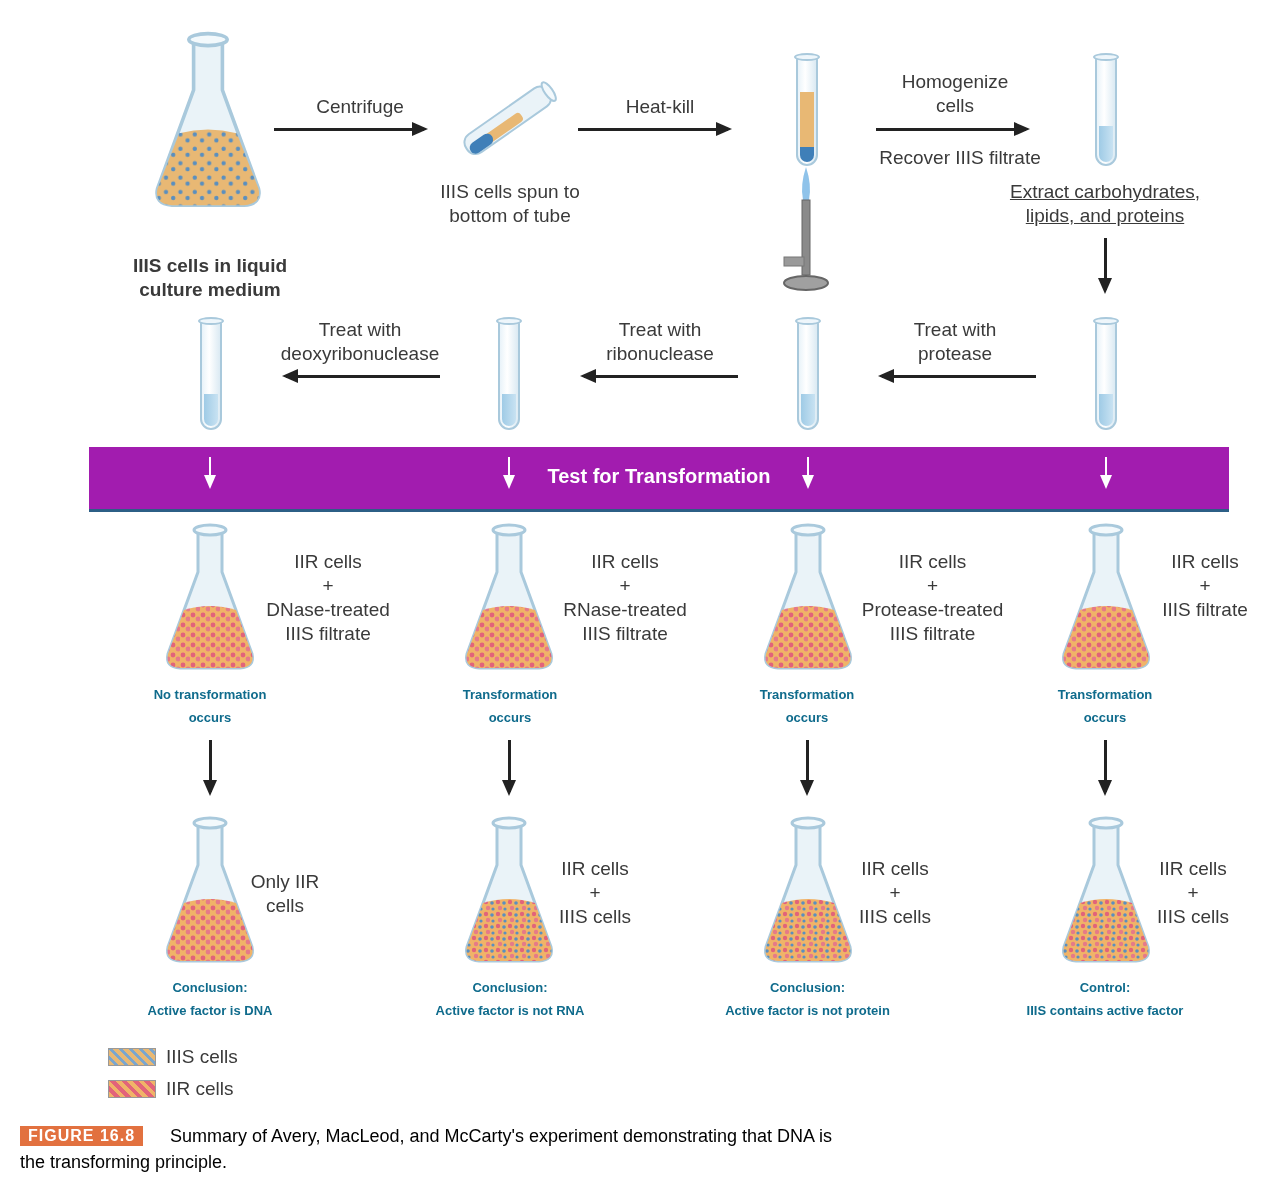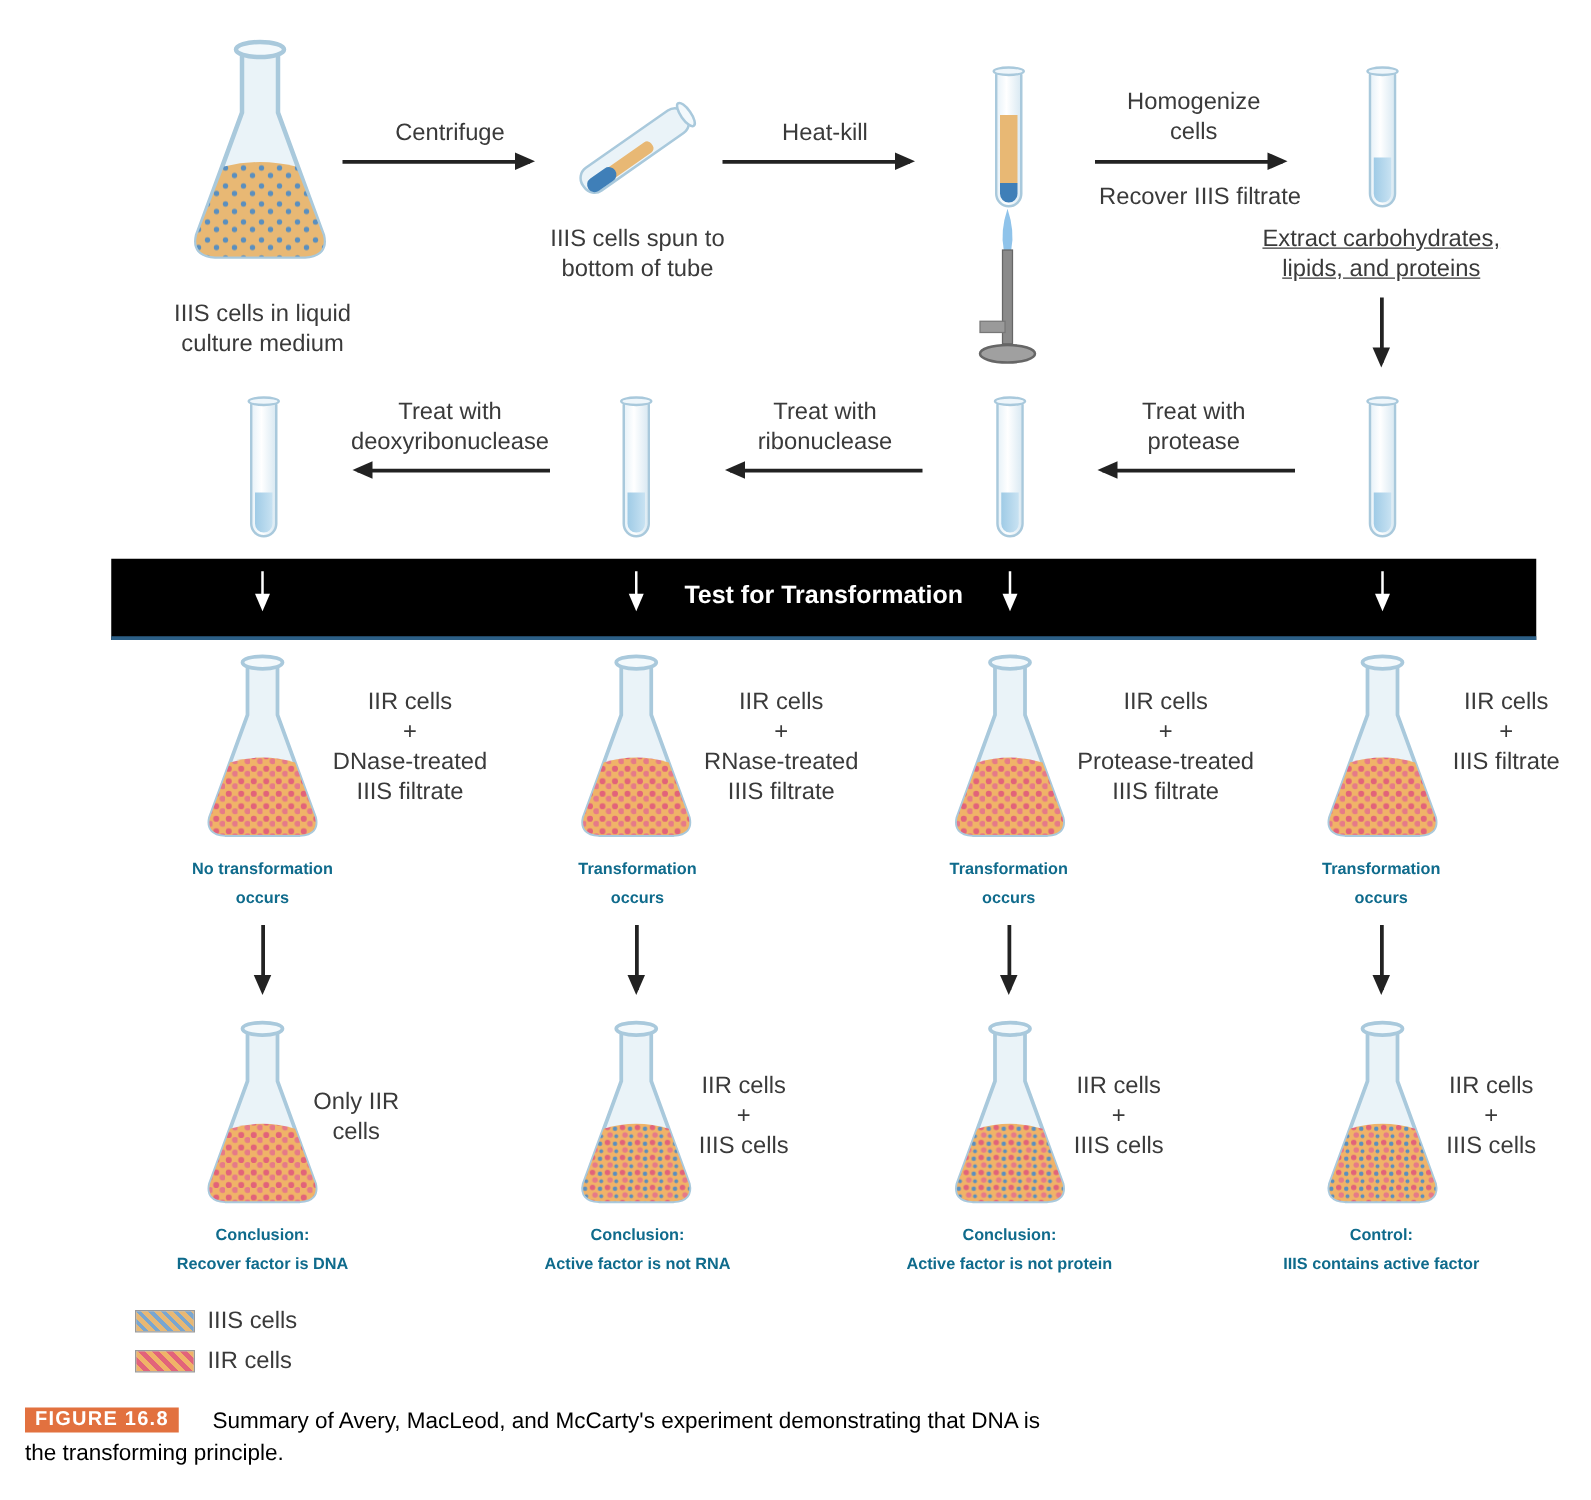--- a/index.html
+++ b/index.html
@@ -8,21 +8,21 @@
   .abs { position:absolute; }
   .lbl { position:absolute; font-size:19px; line-height:24px; text-align:center; color:#3a3a3a; white-space:nowrap; }
   .blue-lbl { position:absolute; font-size:13px; line-height:23px; font-weight:bold; text-align:center; color:#0f6b8c; white-space:nowrap; }
   .arrow-h { position:absolute; height:3px; background:#222; }
   .arrow-h.right::after { content:""; position:absolute; right:-4px; top:-6px; border-left:16px solid #222; border-top:7px solid transparent; border-bottom:7px solid transparent; }
   .arrow-h.left::before { content:""; position:absolute; left:-4px; top:-6px; border-right:16px solid #222; border-top:7px solid transparent; border-bottom:7px solid transparent; }
   .arrow-v { position:absolute; width:3px; background:#222; }
   .arrow-v::after { content:""; position:absolute; bottom:-4px; left:-6px; border-top:16px solid #222; border-left:7px solid transparent; border-right:7px solid transparent; }
   .arrow-v.white { background:#fff; width:2px; }
   .arrow-v.white::after { border-top:14px solid #fff; border-left:6px solid transparent; border-right:6px solid transparent; left:-5px; }
-  .banner { position:absolute; left:89px; top:447px; width:1140px; height:65px; background:#000000; border-bottom:3px solid #2c5f86; box-sizing:border-box; }
+  .banner { position:absolute; left:89px; top:447px; width:1140px; height:65px; background:#a21caf; border-bottom:3px solid #2c5f86; box-sizing:border-box; }
   .banner-title { position:absolute; top:18px; left:0; width:100%; text-align:center; color:#fff; font-weight:bold; font-size:20px; }
   .tube { position:absolute; width:22px; border:2px solid #a9c9dc; border-radius:4px 4px 11px 11px; background:linear-gradient(90deg,#e9f3f9,#ffffff 40%,#dbeaf3); box-sizing:border-box; }
   .tube .rim { position:absolute; top:-5px; left:-4px; width:26px; height:8px; border:2px solid #a9c9dc; border-radius:50%; background:#eef6fb; box-sizing:border-box; }
   .tube .liquid { position:absolute; left:2px; right:2px; bottom:2px; border-radius:0 0 8px 8px; background:linear-gradient(90deg,#9fcbe6,#c8e2f2); }
   .flask svg { display:block; }
   .legend-sw { position:absolute; width:46px; height:16px; border:1px solid #999; }
   .fig-tag { position:absolute; left:20px; top:1126px; background:#e2713f; color:#fff; font-weight:bold; font-size:16px; letter-spacing:1px; padding:1px 8px; }
   .caption { position:absolute; font-size:18px; color:#000000; white-space:nowrap; }
 </style>
 </head>
@@ -53,21 +53,21 @@
     </symbol>
   </defs>
 </svg>
 
 <div class="flask abs" style="left:148px; top:30px;">
   <svg width="120" height="180" viewBox="0 0 100 150">
     <use href="#flask-shape"></use>
     <path d="M26 86 Q50 80 74 86 L92 132 Q95 145 80 146 L20 146 Q5 145 8 132 Z" fill="url(#pat-iiis)"></path>
   </svg>
 </div>
-<div class="lbl" style="left:110px; top:240px; width:200px;">
+<div class="lbl" style="left:110px; top:254px; width:200px;font-weight:bold;">
   <div>IIIS cells in liquid</div>
   <div>culture medium</div>
 </div>
 
 <div class="lbl" style="left:280px; top:95px; width:160px;">Centrifuge</div>
 <div class="arrow-h right" style="left:274px; top:128px; width:150px;"></div>
 
 <div class="abs" style="left:450px; top:75px;">
   <svg width="120" height="90" viewBox="0 0 120 90">
     <g transform="rotate(-35 60 45)">
@@ -235,21 +235,21 @@
       <use href="#flask-shape"></use>
       <path d="M24 88 Q50 80 76 88 L92 132 Q95 145 80 146 L20 146 Q5 145 8 132 Z" fill="url(#pat-iir)"></path>
     </svg>
 </div>
 <div class="lbl" style="left:230px; top:870px; width:110px;">
   <div>Only IIR</div>
   <div>cells</div>
 </div>
 <div class="blue-lbl" style="left:90px; top:976px; width:240px;">
   <div>Conclusion:</div>
-  <div>Recover factor is DNA</div>
+  <div>Active factor is DNA</div>
 </div>
 
 <div class="flask abs" style="left:459px; top:815px;">
   <svg width="100" height="150" viewBox="0 0 100 150">
       <use href="#flask-shape"></use>
       <path d="M24 88 Q50 80 76 88 L92 132 Q95 145 80 146 L20 146 Q5 145 8 132 Z" fill="url(#pat-mix)"></path>
     </svg>
 </div>
 <div class="lbl" style="left:545px; top:857px; width:100px;">
   <div>IIR cells</div>

